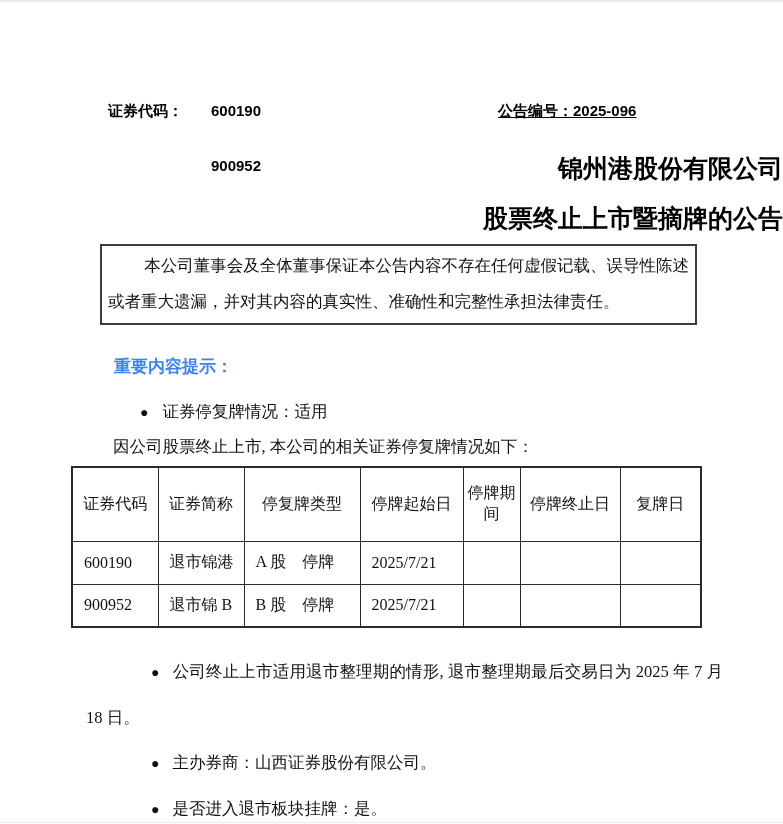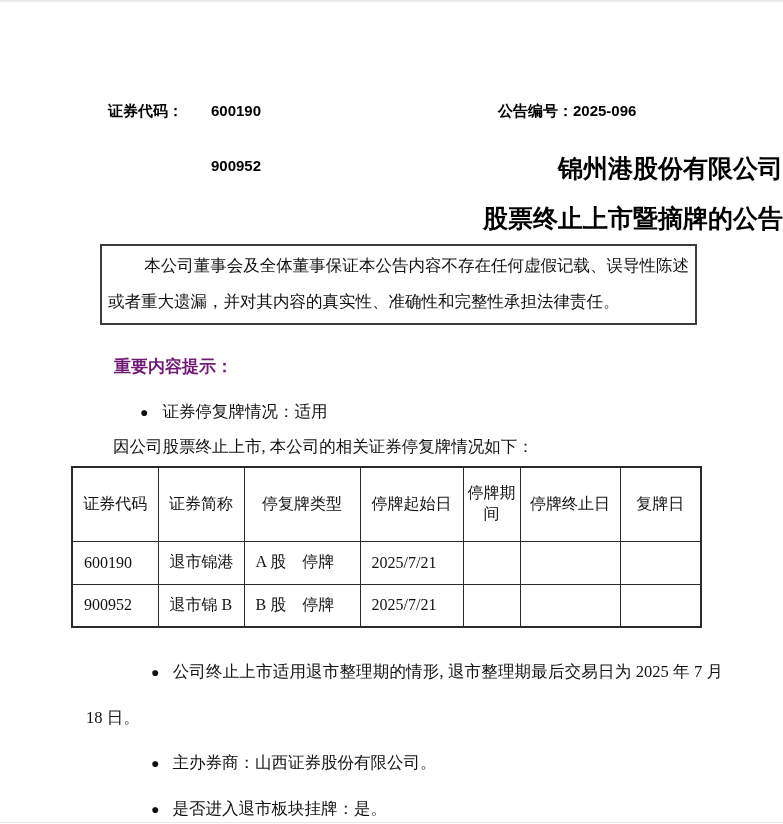--- a/index.html
+++ b/index.html
@@ -27,21 +27,21 @@
     height: 152px;
     font-family: "Liberation Sans", "DejaVu Sans", sans-serif;
     font-weight: bold;
     font-size: 15px;
     line-height: 27px;
     color: #000;
   }
   .hdr-group { position: absolute; top: 97px; display: grid; grid-template-columns: auto auto; gap: 28px; }
   .hdr-group-codes  { left: 108px; }
   .hdr-group-names  { left: 283px; }
-  .hdr-group-notice { left: 498px; display: block; }
+  .hdr-group-notice { left: 498px; display: block; text-decoration: underline; }
 
   
   .main-title, .sub-title {
     text-align: right;
     font-family: "Liberation Sans", "DejaVu Sans", sans-serif;
     font-weight: bold;
     font-size: 25px;
     color: #000000;
     line-height: 28px;
   }
@@ -60,21 +60,21 @@
   }
   .disclaimer-box p { text-indent: 2.2em; }
 
   
   .important-heading {
     margin: 32px 0 0 114px;
     font-family: "Liberation Sans", "DejaVu Sans", sans-serif;
     font-weight: bold;
     font-size: 17px;
     line-height: 20px;
-    color: #701a75;
+    color: #3b82f6;
   }
   .hint-bullet-line {
     margin: 25px 0 0 140px;
     font-size: 16.5px;
     line-height: 20px;
   }
   .hint-bullet-line .bullet-dot { margin-right: 14px; font-size: 14px; }
   .table-intro {
     margin: 14px 0 9px 113px;
     font-size: 16.5px;

